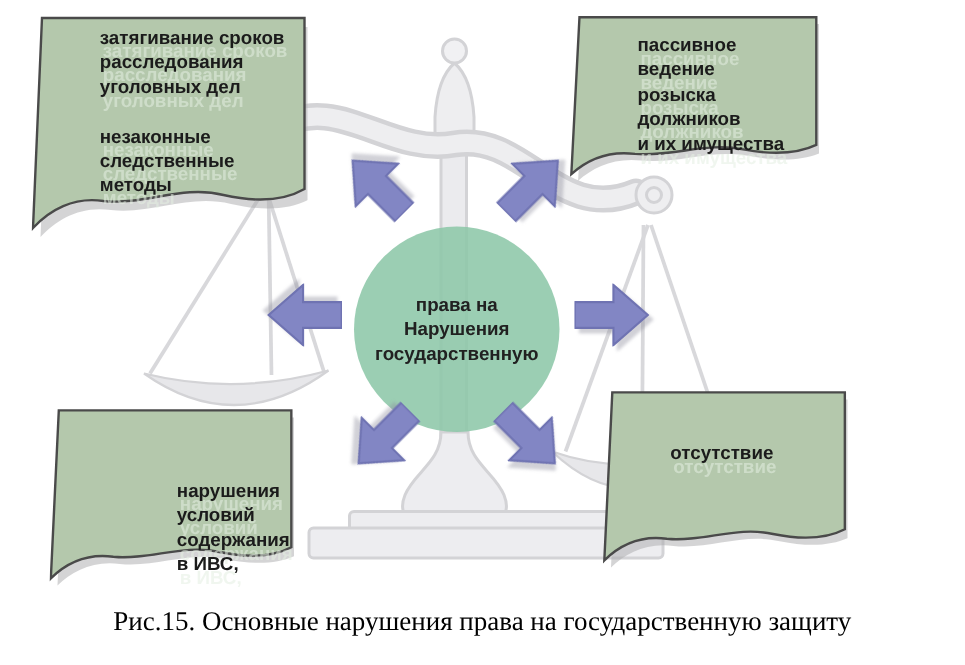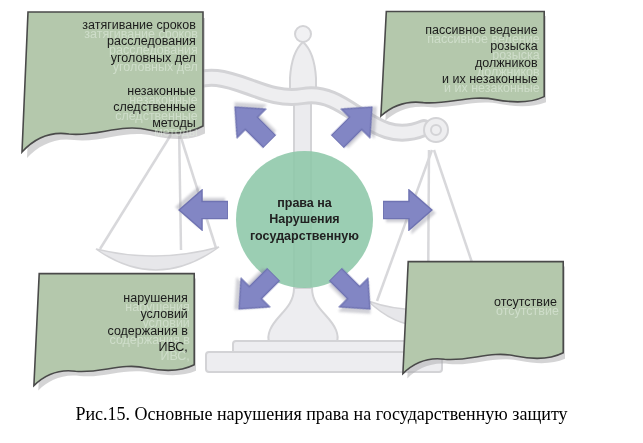--- a/index.html
+++ b/index.html
@@ -11,27 +11,27 @@
   .circle{position:absolute;left:236px;top:151px;width:137px;height:137px;border-radius:50%;
           background:rgba(140,199,168,0.87);z-index:2;display:flex;align-items:center;justify-content:center;}
   .circle-text{width:100%;text-align:center;font-weight:bold;font-size:12.5px;line-height:16.5px;color:#212121;}
   
   .arrow{position:absolute;width:50px;height:42px;z-index:3;
          filter:drop-shadow(3px 3px 1px rgba(140,140,155,.40));}
   .arrow svg{display:block;width:100%;height:100%;}
   
   .sbox{position:absolute;z-index:4;}
   .sbox svg{position:absolute;left:0;top:0;width:100%;height:100%;}
-  .sbox .btxt{position:absolute;left:3%;right:5%;text-align:right;font-weight:normal;
+  .sbox .btxt{position:absolute;left:3%;right:5%;text-align:left;font-weight:bold;
               font-size:12.5px;line-height:16.4px;color:#1b1b1b;
               text-shadow:2px 9px 0 rgba(228,239,226,0.55);padding-left:40px;}
   .bline{min-height:16.4px;}
   #tl{left:21px;top:10px;width:184px;height:150px;}  #tl .btxt{top:7px;}
   #tr{left:380px;top:10px;width:166px;height:112px;} #tr .btxt{top:12px;}
-  #bl{left:33px;top:272px;width:163px;height:120px;} #bl .btxt{top:18px;}
+  #bl{left:33px;top:272px;width:163px;height:120px;} #bl .btxt{top:47px;margin-left:40px;}
   #br{left:402px;top:260px;width:163px;height:120px;}#br .btxt{top:34px;}
   
   .caption{position:absolute;left:0;right:0;top:404px;text-align:center;z-index:5;
            font-family:"Liberation Serif","DejaVu Serif",serif;font-size:18px;color:#000;}
 </style>
 </head>
 <body>
 
 <div id="stage">
 
@@ -124,21 +124,21 @@
   </div>
 
   <div class="sbox" id="tr">
     <svg viewBox="0 0 184 150" preserveAspectRatio="none">
       <path d="M7 2 L182 2 L182 116 C168 124 150 125 128 120 C100 113 76 127 48 124 C28 121 12 130 1 142 Z" transform="translate(5,6)" fill="#a9a9ab" opacity="0.5"></path>
       <path d="M7 2 L182 2 L182 116 C168 124 150 125 128 120 C100 113 76 127 48 124 C28 121 12 130 1 142 Z" fill="#b4c8ac" stroke="#4a4a4a" stroke-width="1.6" vector-effect="non-scaling-stroke"></path>
     </svg>
     <div class="btxt">
       <div class="bline">пассивное ведение</div>
       <div class="bline">розыска должников</div>
-      <div class="bline">и их незаконные</div>
+      <div class="bline">и их имущества</div>
     </div>
   </div>
 
   <div class="sbox" id="bl">
     <svg viewBox="0 0 184 150" preserveAspectRatio="none">
       <path d="M7 2 L182 2 L182 116 C168 124 150 125 128 120 C100 113 76 127 48 124 C28 121 12 130 1 142 Z" transform="translate(5,6)" fill="#a9a9ab" opacity="0.5"></path>
       <path d="M7 2 L182 2 L182 116 C168 124 150 125 128 120 C100 113 76 127 48 124 C28 121 12 130 1 142 Z" fill="#b4c8ac" stroke="#4a4a4a" stroke-width="1.6" vector-effect="non-scaling-stroke"></path>
     </svg>
     <div class="btxt">
       <div class="bline">нарушения условий</div>

